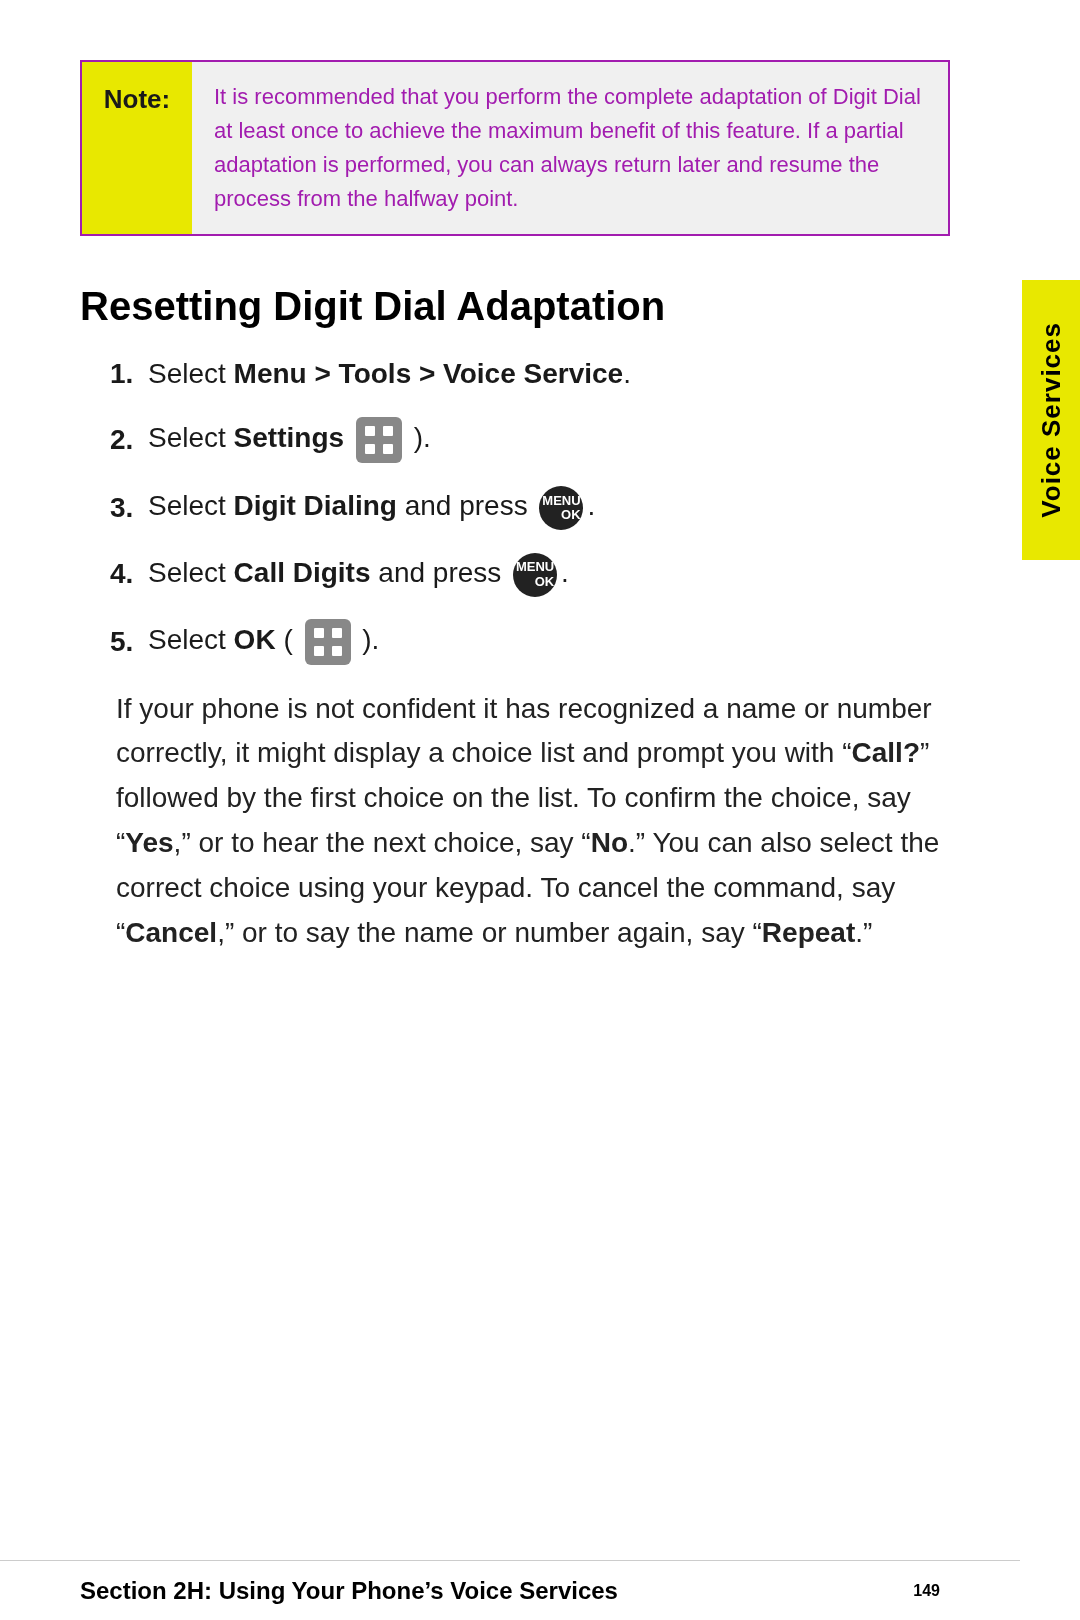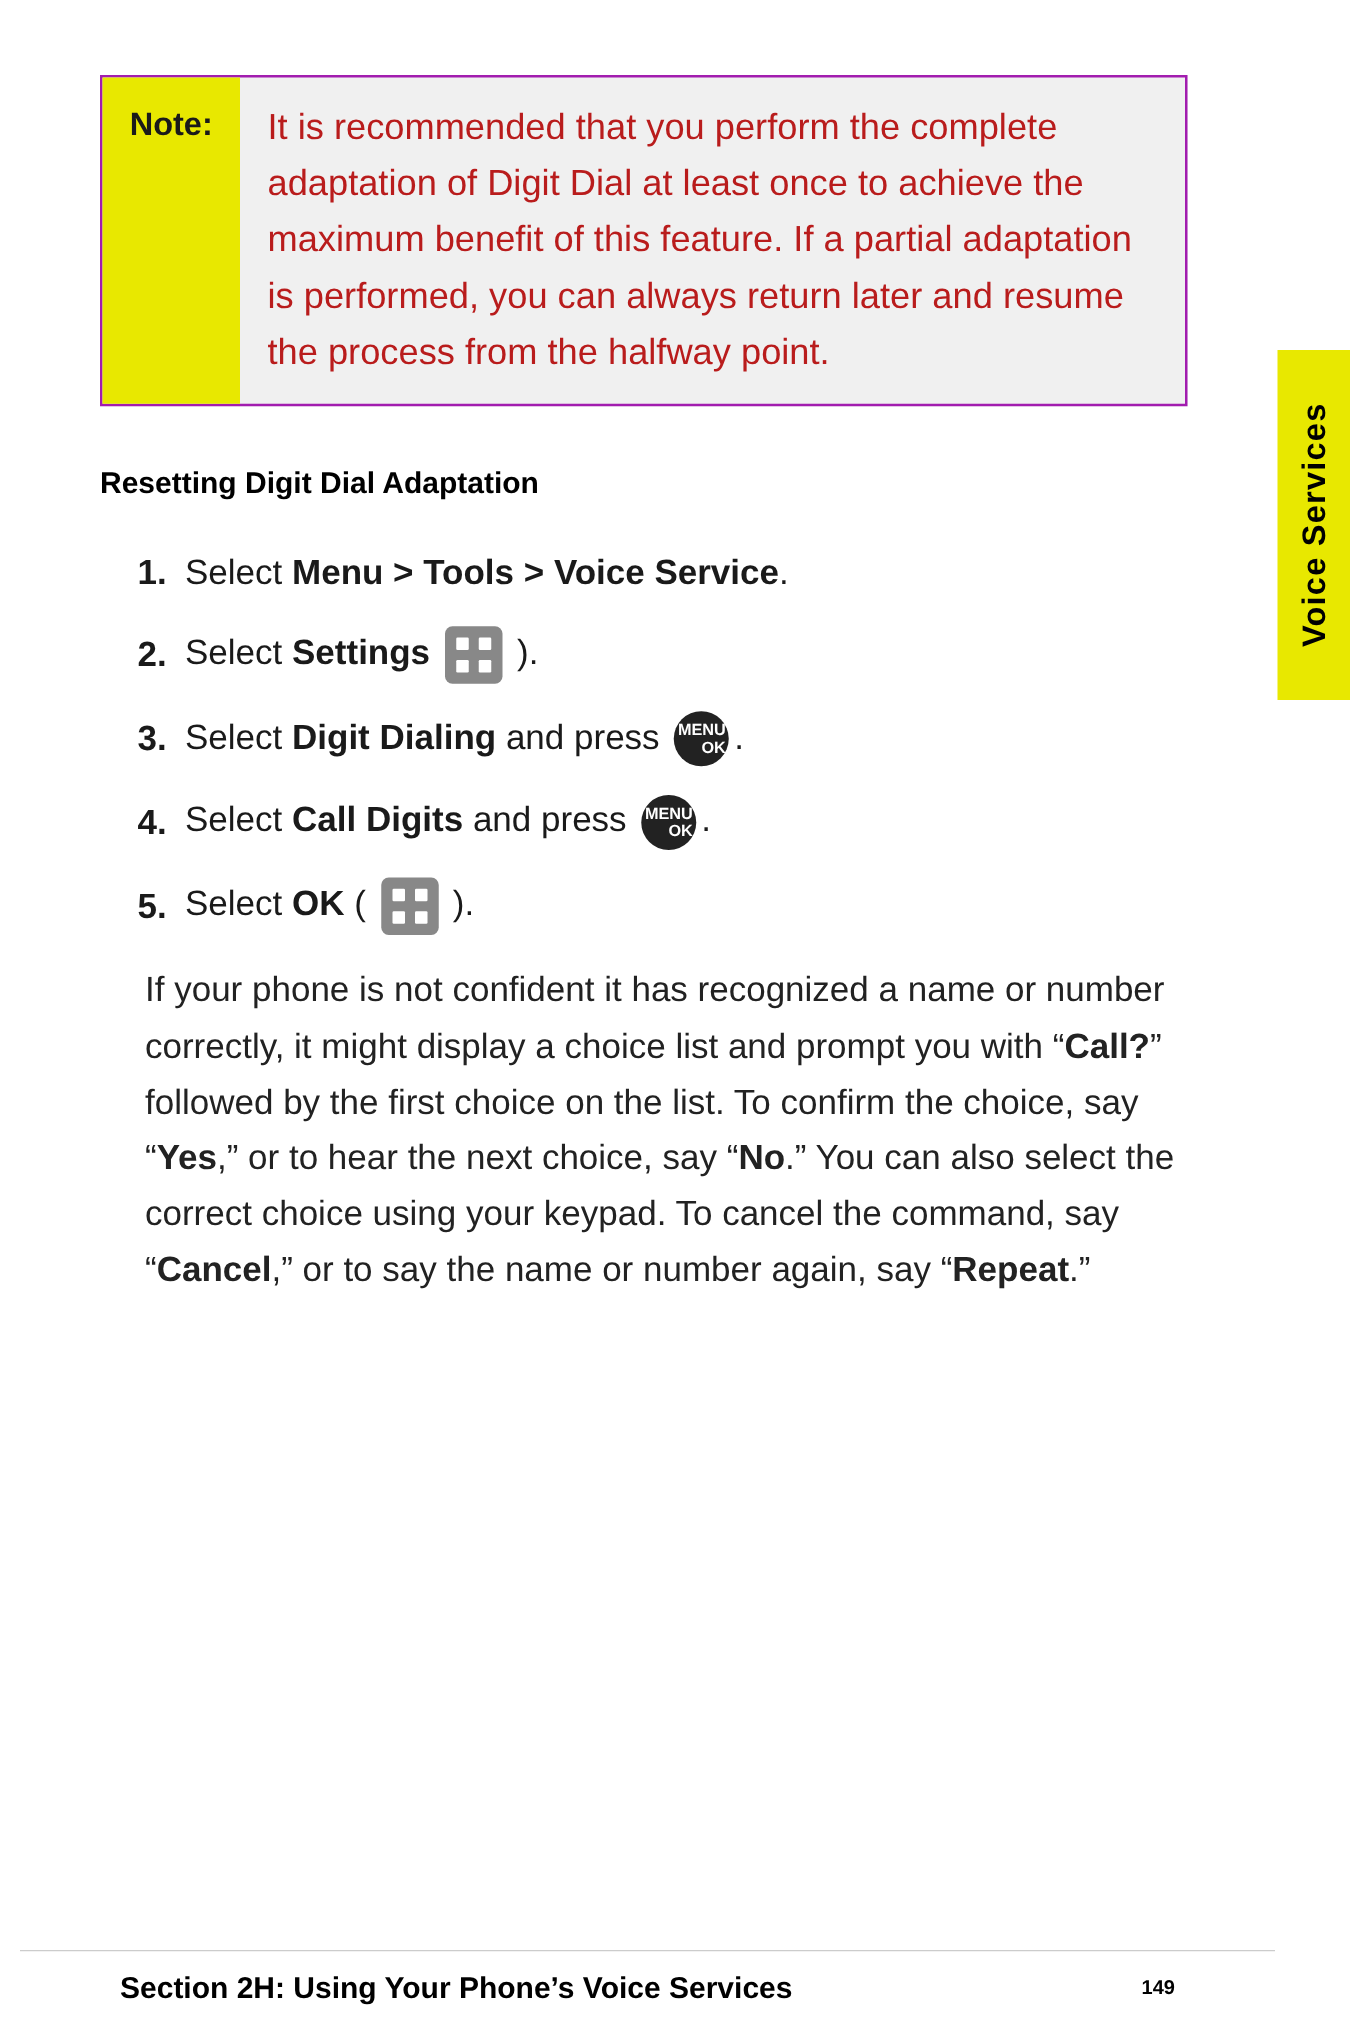--- a/index.html
+++ b/index.html
@@ -39,30 +39,30 @@
       padding: 18px 22px;
       min-width: 110px;
       display: flex;
       align-items: flex-start;
       justify-content: center;
       padding-top: 22px;
     }
 
     .note-text {
       padding: 18px 22px;
-      font-size: 29px;
+      font-size: 22px;
       line-height: 1.55;
-      color: #b91c1c;
+      color: #a21caf;
     }
 
     
     .section-heading {
-      font-size: 24px;
-      font-weight: bold;
-      margin-bottom: 36px;
+      font-size: 40px;
+      font-weight: bold;
+      margin-bottom: 24px;
       color: #000;
     }
 
     
     .numbered-list {
       list-style: none;
       padding: 0;
       margin: 0 0 20px 30px;
     }
 
@@ -162,21 +162,21 @@
       writing-mode: vertical-rl;
       text-orientation: mixed;
       transform: rotate(180deg);
       letter-spacing: 1px;
     }
 
     
     .page-footer {
       position: absolute;
       bottom: 0;
-      left: 16px;
+      left: 0;
       right: 60px;
       height: 60px;
       display: flex;
       align-items: center;
       justify-content: space-between;
       padding: 0 80px;
       border-top: 1px solid #ccc;
     }
 
     .footer-left {

